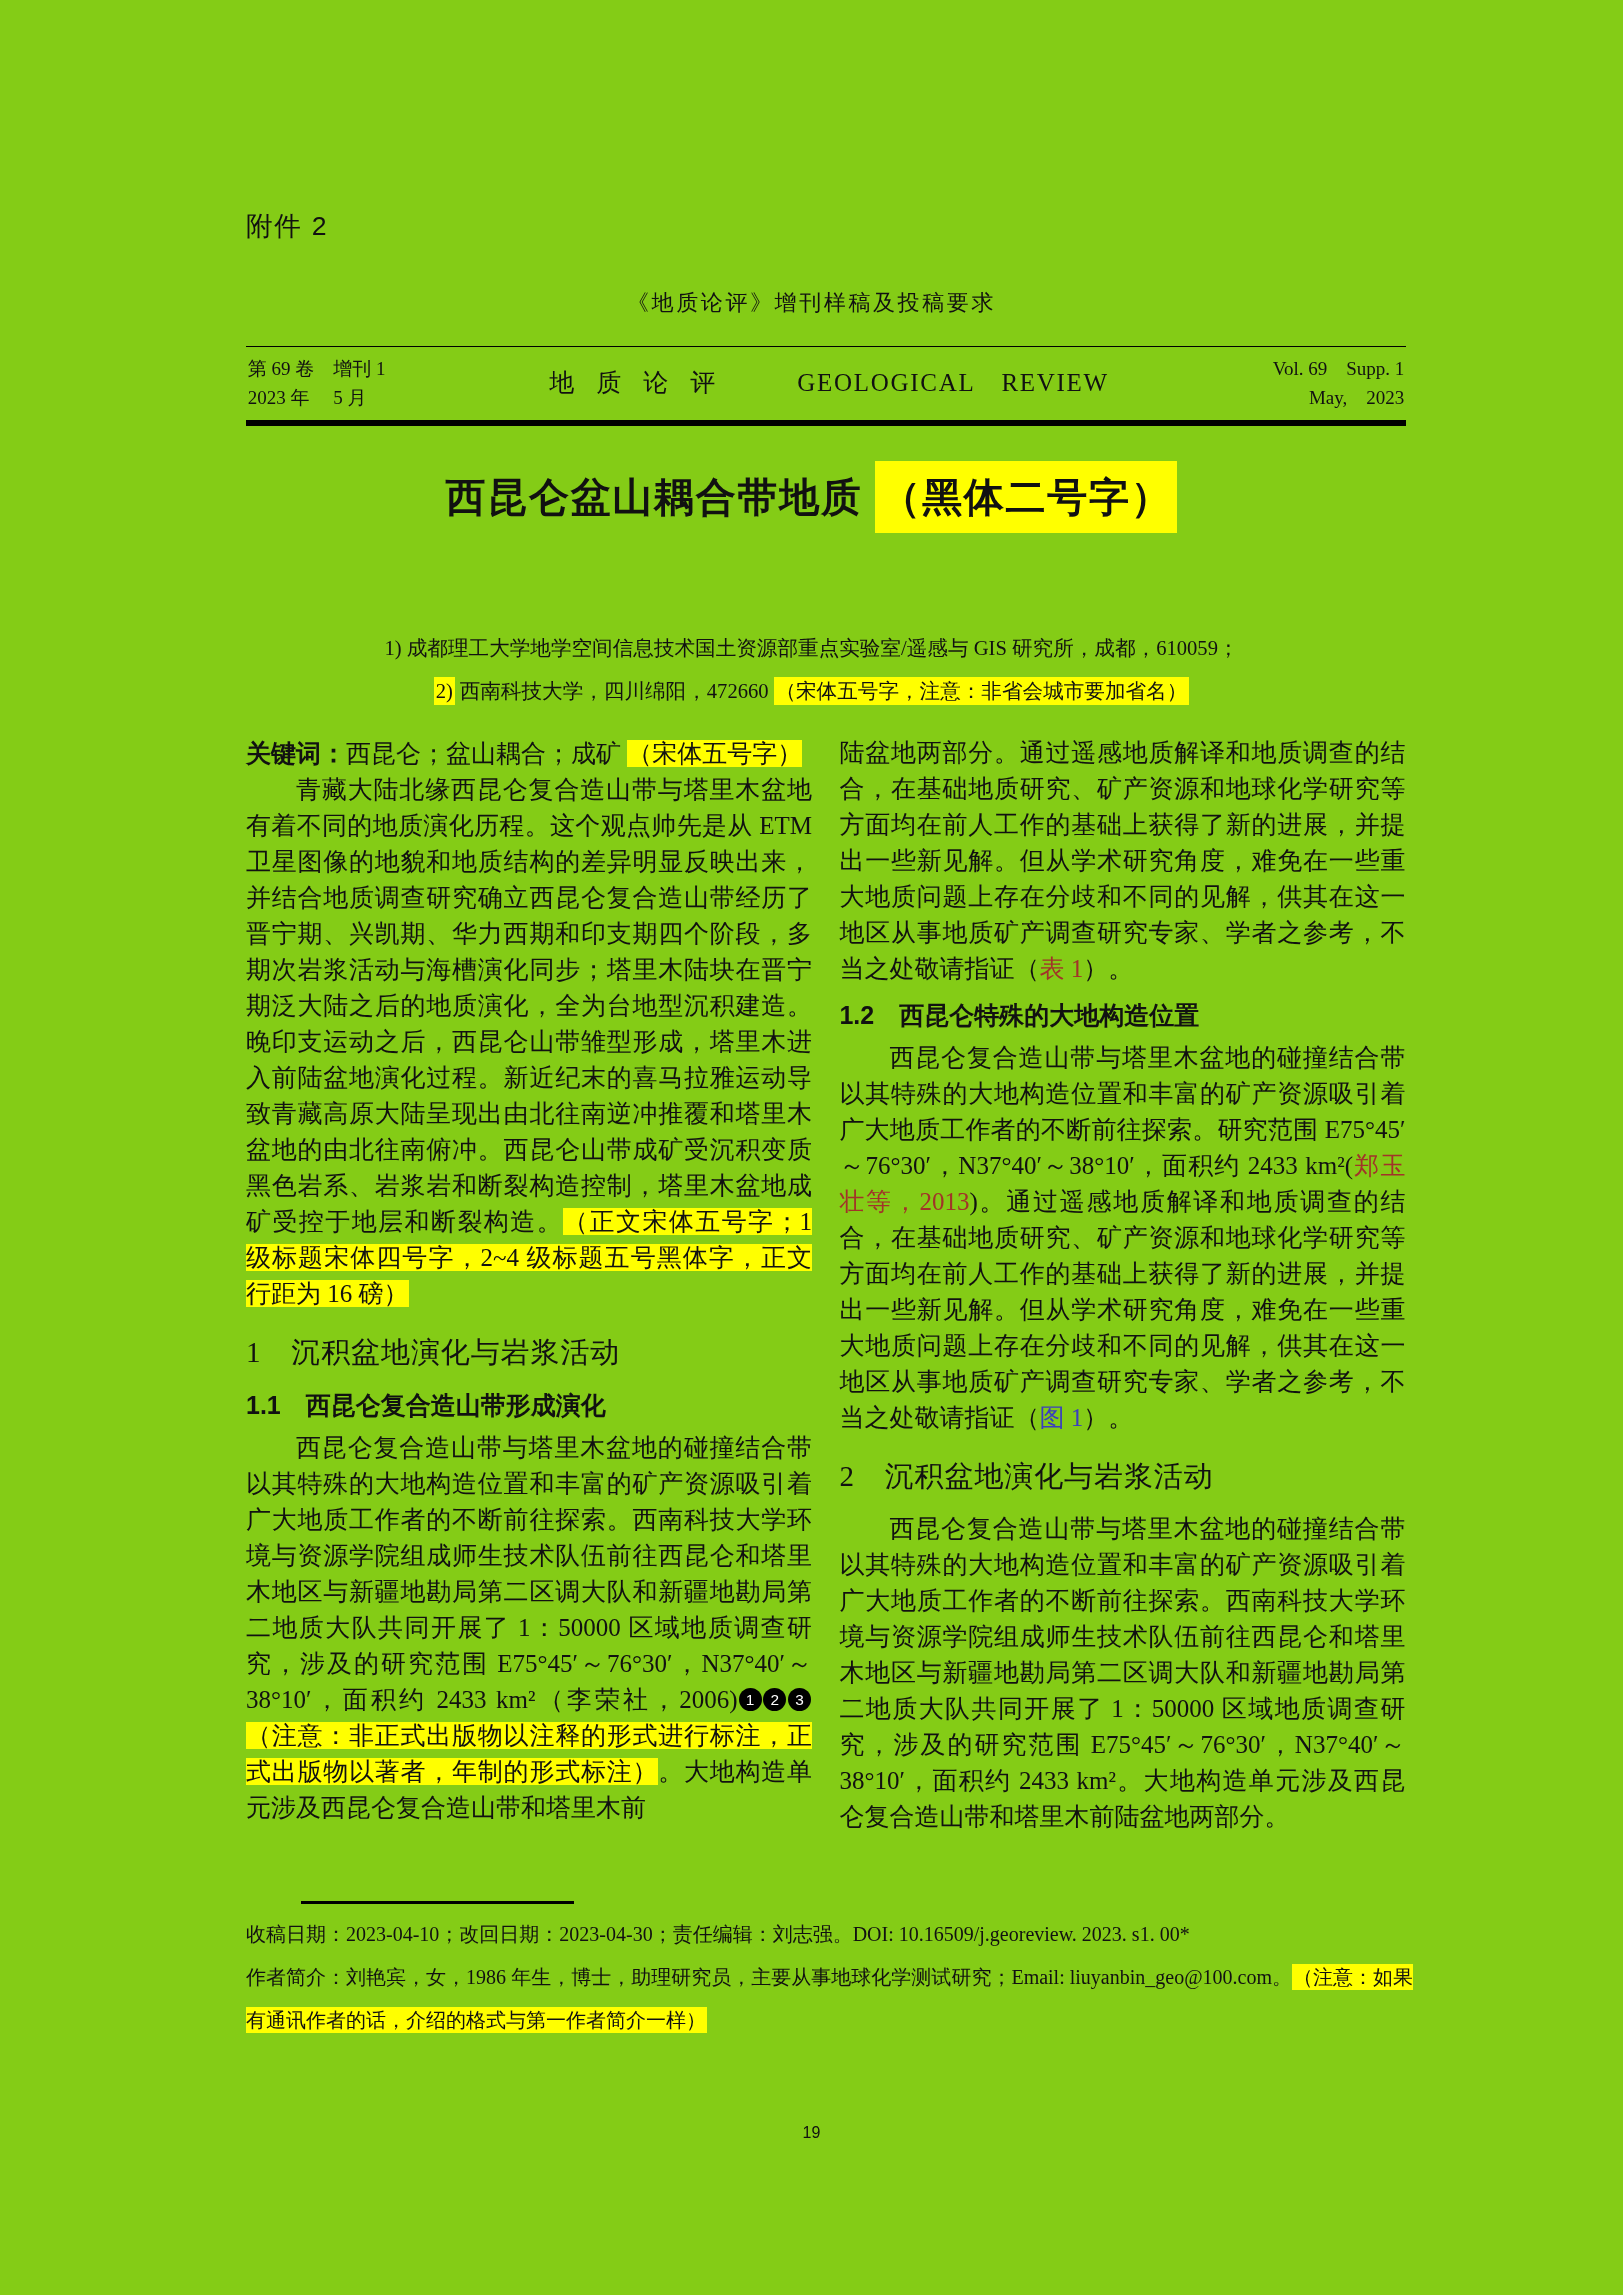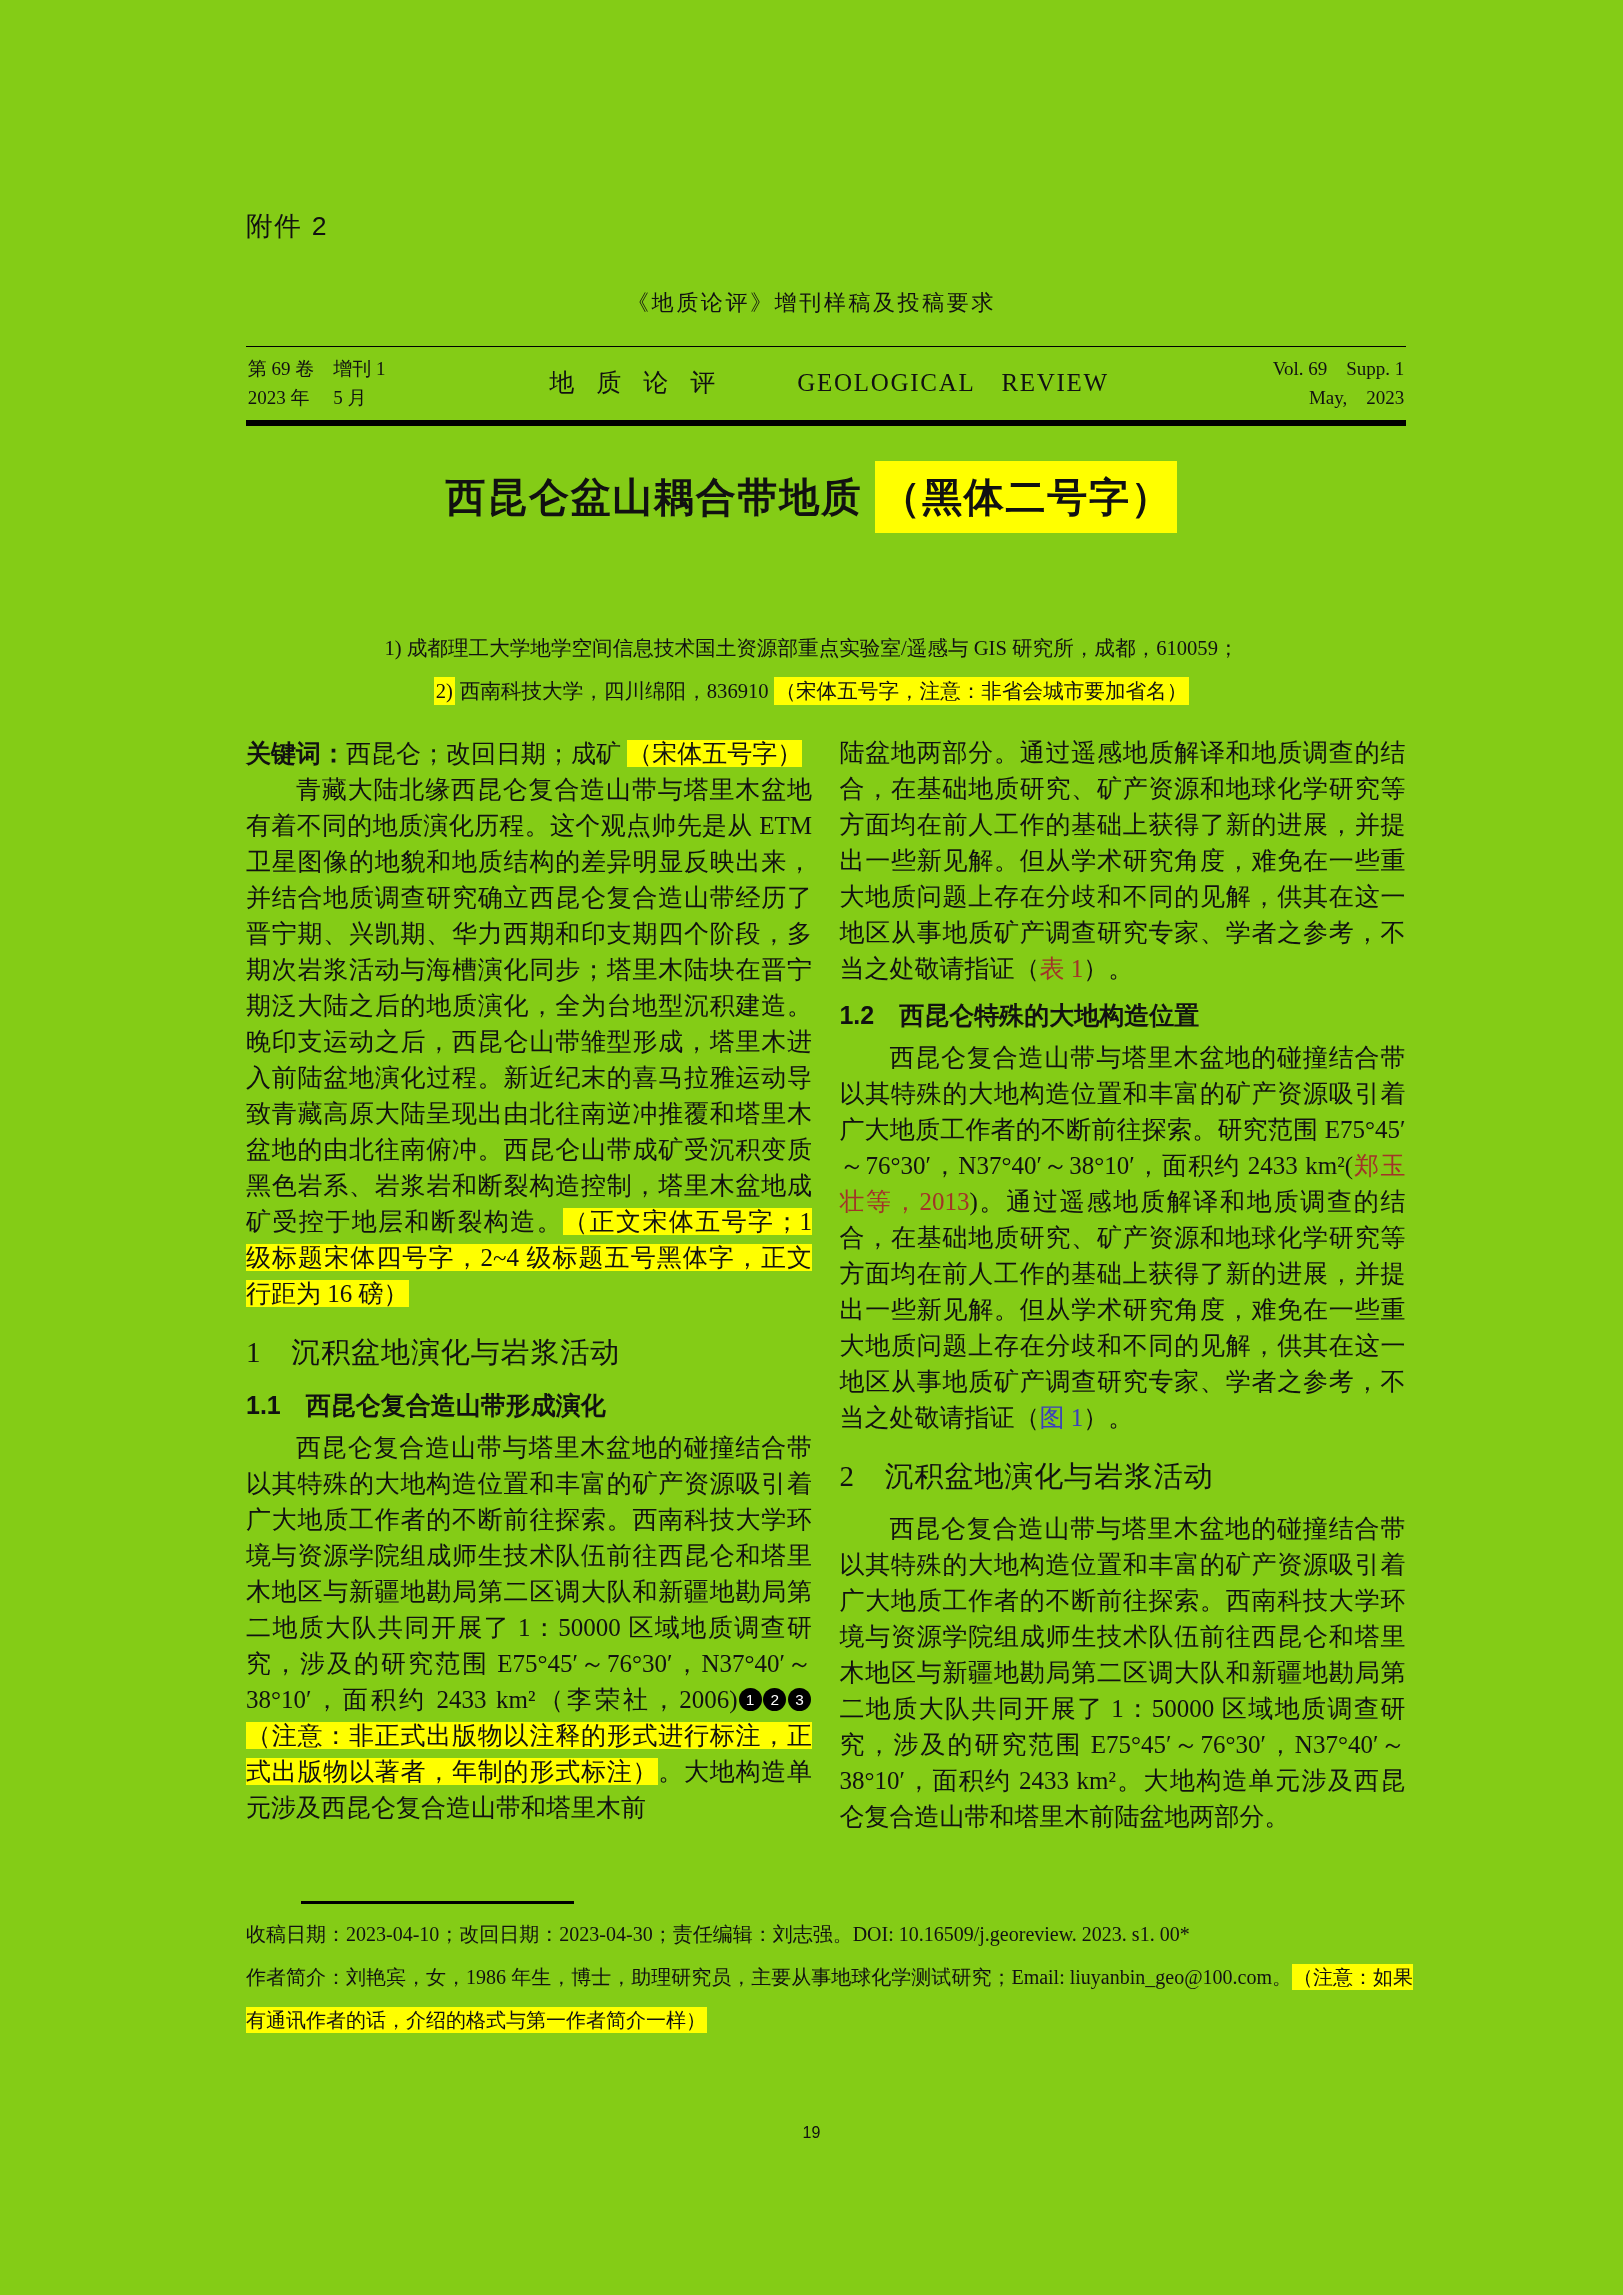--- a/index.html
+++ b/index.html
@@ -85,27 +85,27 @@
   </div>
 
   <div class="article-title sans">
     <span>西昆仑盆山耦合带地质</span>
     <span class="hl">（黑体二号字）</span>
   </div>
 
 
   <div class="affils">
     <div>1) 成都理工大学地学空间信息技术国土资源部重点实验室/遥感与 GIS 研究所，成都，610059；</div>
-    <div><span class="hl">2)</span><span> 西南科技大学，四川绵阳，836910 </span><span class="hl">（宋体五号字，注意：非省会城市要加省名）</span></div>
+    <div><span class="hl">2)</span><span> 西南科技大学，四川绵阳，472660 </span><span class="hl">（宋体五号字，注意：非省会城市要加省名）</span></div>
   </div>
 
   <div class="columns">
 
     <div class="col">
-      <p class="kw"><span class="kw-label sans">关键词：</span><span>西昆仑；改回日期；成矿 </span><span class="hl">（宋体五号字）</span></p>
+      <p class="kw"><span class="kw-label sans">关键词：</span><span>西昆仑；盆山耦合；成矿 </span><span class="hl">（宋体五号字）</span></p>
 
       <p class="body"><span>青藏大陆北缘西昆仑复合造山带与塔里木盆地有着不同的地质演化历程。这个观点帅先是从 ETM 卫星图像的地貌和地质结构的差异明显反映出来，并结合地质调查研究确立西昆仑复合造山带经历了晋宁期、兴凯期、华力西期和印支期四个阶段，多期次岩浆活动与海槽演化同步；塔里木陆块在晋宁期泛大陆之后的地质演化，全为台地型沉积建造。晚印支运动之后，西昆仑山带雏型形成，塔里木进入前陆盆地演化过程。新近纪末的喜马拉雅运动导致青藏高原大陆呈现出由北往南逆冲推覆和塔里木盆地的由北往南俯冲。西昆仑山带成矿受沉积变质黑色岩系、岩浆岩和断裂构造控制，塔里木盆地成矿受控于地层和断裂构造。</span><span class="hl">（正文宋体五号字；1 级标题宋体四号字，2~4 级标题五号黑体字，正文行距为 16 磅）</span></p>
 
       <h1 class="sec">1　沉积盆地演化与岩浆活动</h1>
       <h2 class="subsec sans">1.1　西昆仑复合造山带形成演化</h2>
 
       <p class="body"><span>西昆仑复合造山带与塔里木盆地的碰撞结合带以其特殊的大地构造位置和丰富的矿产资源吸引着广大地质工作者的不断前往探索。西南科技大学环境与资源学院组成师生技术队伍前往西昆仑和塔里木地区与新疆地勘局第二区调大队和新疆地勘局第二地质大队共同开展了 1：50000 区域地质调查研究，涉及的研究范围 E75°45′～76°30′，N37°40′～38°10′，面积约 2433 km²（李荣社，2006)</span><span class="circled">1</span><span class="circled">2</span><span class="circled">3</span><span class="hl">（注意：非正式出版物以注释的形式进行标注，正式出版物以著者，年制的形式标注）</span><span>。大地构造单元涉及西昆仑复合造山带和塔里木前</span></p>
     </div>
 
     <div class="col">

